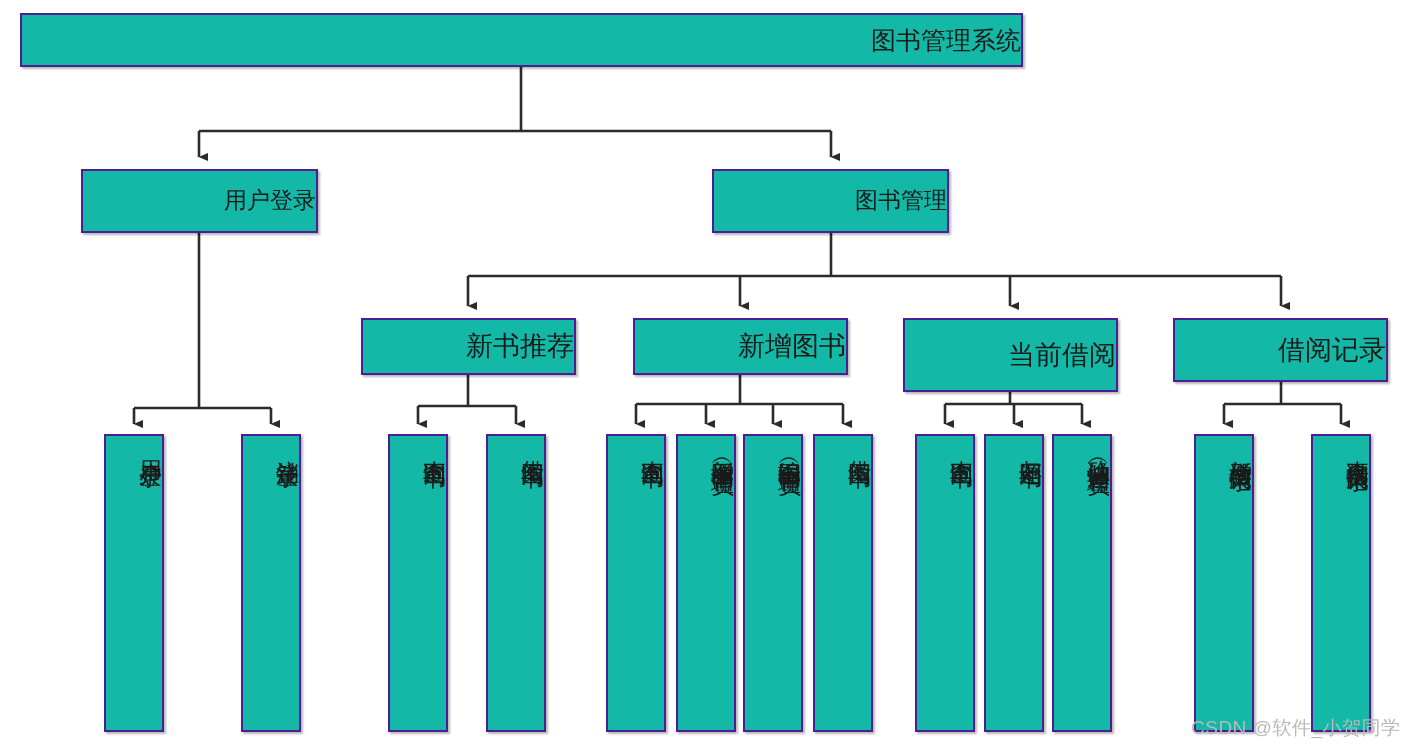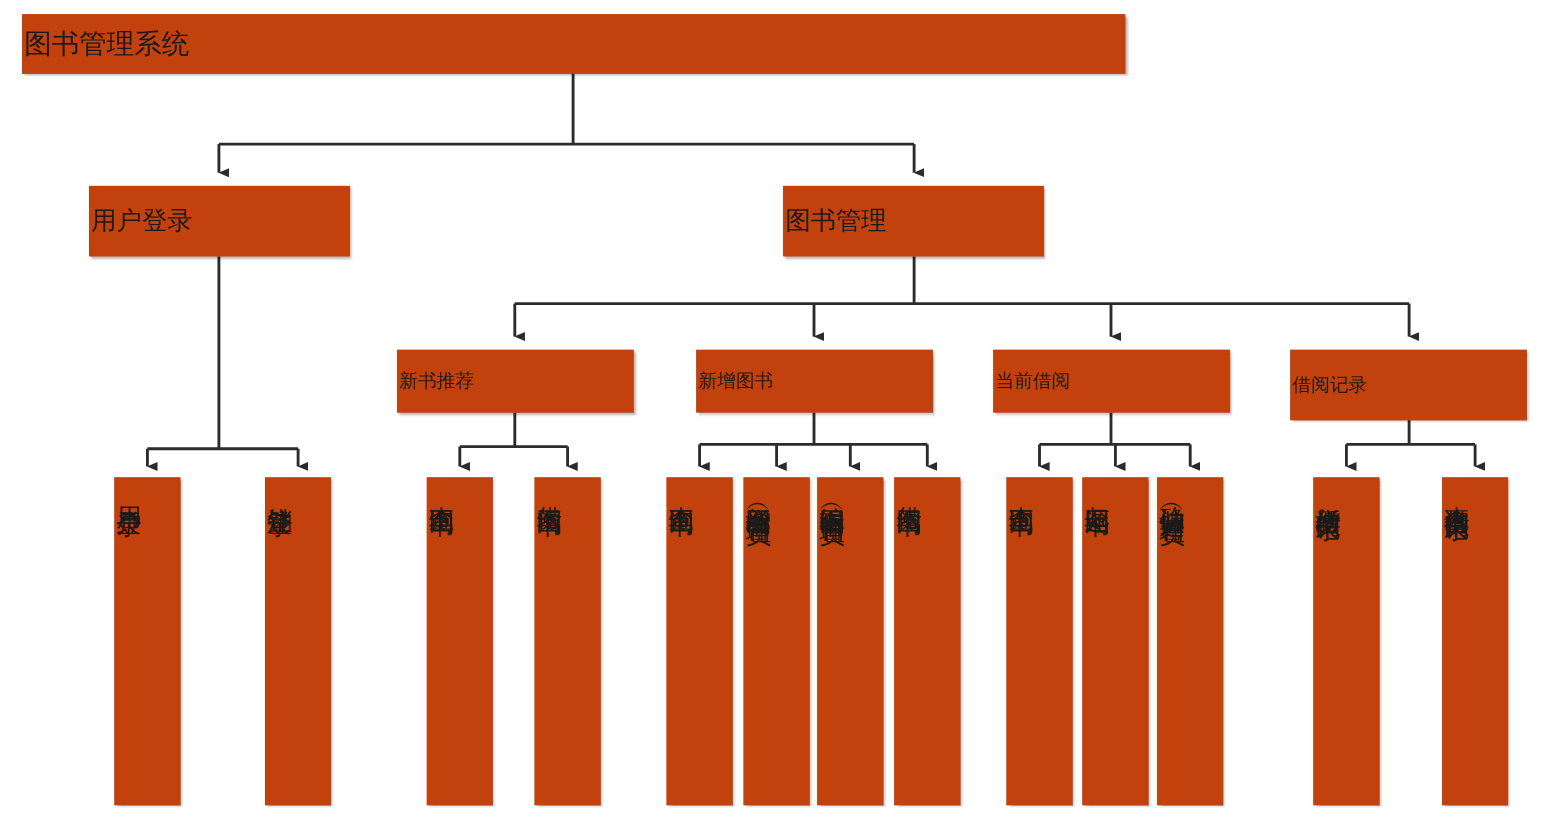--- a/index.html
+++ b/index.html
@@ -22,37 +22,37 @@
     position: absolute;
     left: 0;
     top: 0;
     width: 1405px;
     height: 747px;
     pointer-events: none;
   }
   .node {
     position: absolute;
     box-sizing: border-box;
-    background: #c2410c;
-    border: 2px solid #c2410c;
+    background: #14b8a6;
+    border: 2px solid #4c1d95;
     box-shadow: 2px 2px 2px rgba(0,0,0,0.28);
     display: flex;
     align-items: center;
-    justify-content: flex-start;
+    justify-content: flex-end;
     color: #1a1a1a;
     z-index: 2;
   }
   .node .label {
     line-height: 1.12;
     white-space: pre;
     text-align: center;
   }
   .node.root .label { font-size: 25px; }
   .node.lvl2 .label { font-size: 23px; }
-  .node.lvl3 .label { font-size: 17px; }
+  .node.lvl3 .label { font-size: 27px; }
   .node.leaf {
     align-items: flex-start;
     padding-top: 6px;
   }
   .node.leaf .label {
     writing-mode: vertical-rl;
     text-orientation: upright;
     font-size: 23px;
     letter-spacing: 2px;
     line-height: 1.0;
@@ -131,21 +131,21 @@
   <div class="node lvl2" style="left:712px; top:169px; width:237px; height:64px;">
     <span class="label">图书管理</span>
   </div>
 
   <div class="node lvl3" style="left:361px; top:318px; width:215px; height:57px;">
     <span class="label">新书推荐</span>
   </div>
   <div class="node lvl3" style="left:633px; top:318px; width:215px; height:57px;">
     <span class="label">新增图书</span>
   </div>
-  <div class="node lvl3" style="left:903px; top:318px; width:215px; height:57px;">
+  <div class="node lvl3" style="left:903px; top:318px; width:215px; height:74px;">
     <span class="label">当前借阅</span>
   </div>
   <div class="node lvl3" style="left:1173px; top:318px; width:215px; height:64px;">
     <span class="label">借阅记录</span>
   </div>
 
   <div class="node leaf" style="left:104px; top:434px; width:60px; height:298px;">
     <span class="label">用户登录</span>
   </div>
   <div class="node leaf" style="left:241px; top:434px; width:60px; height:298px;">
@@ -182,14 +182,15 @@
     <span class="label">确认归还（管理员）</span>
   </div>
 
   <div class="node leaf" style="left:1194px; top:434px; width:60px; height:298px;">
     <span class="label">新增借阅记录</span>
   </div>
   <div class="node leaf" style="left:1311px; top:434px; width:60px; height:298px;">
     <span class="label">查询借阅记录</span>
   </div>
 
+  <div class="watermark" style="left:1191px; top:715px;">CSDN @软件_小贺同学</div>
 
 </div>
 
 </body></html>

